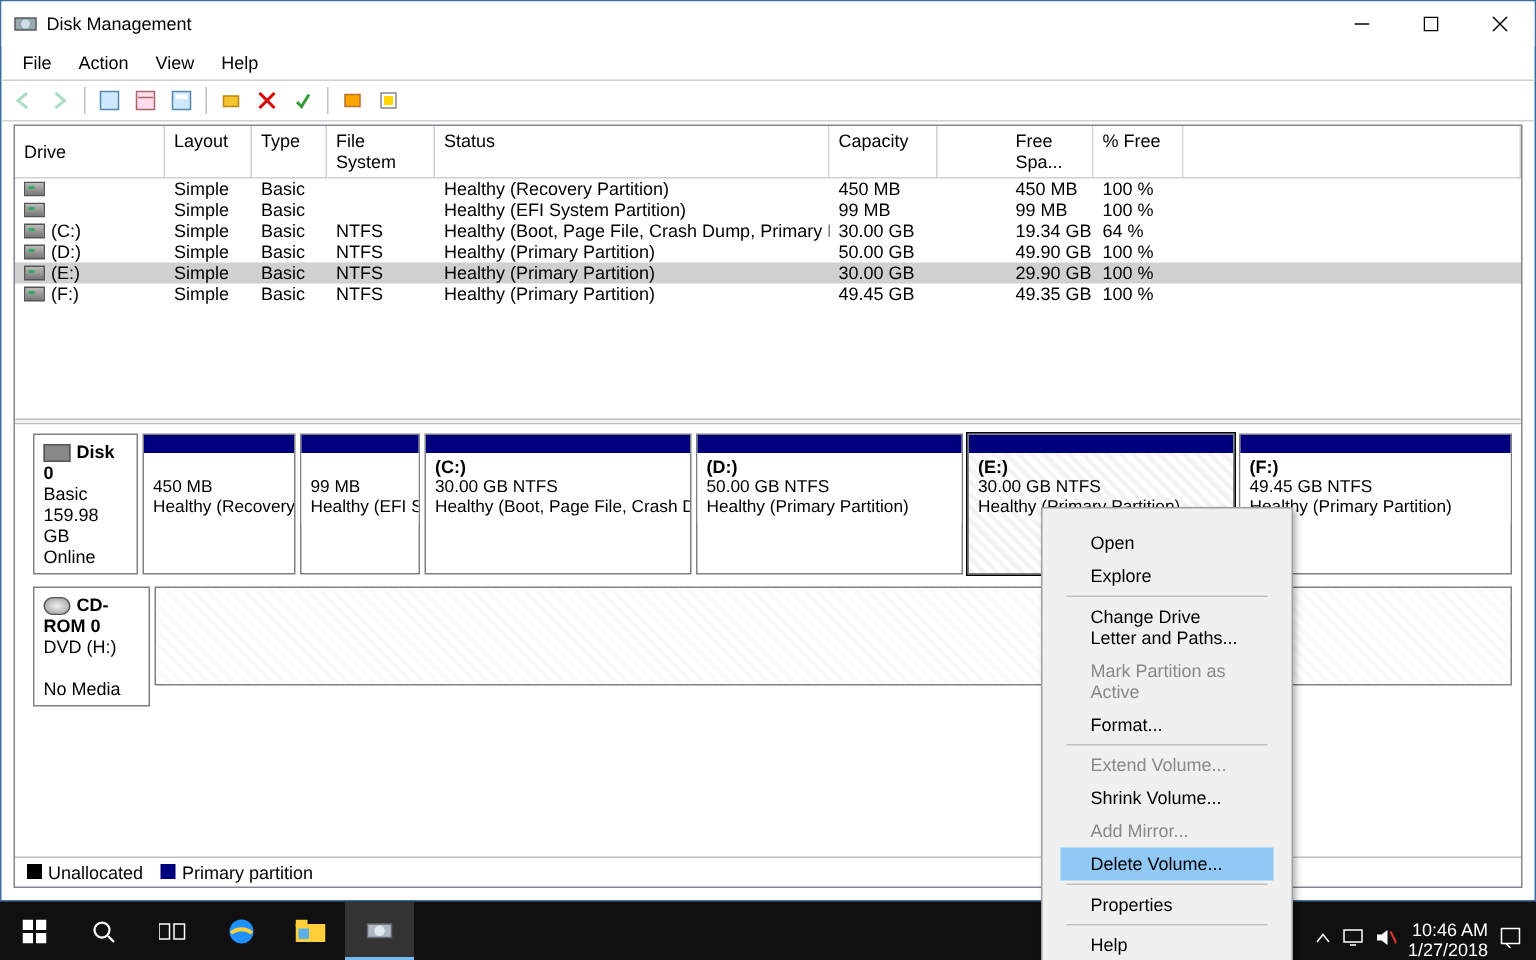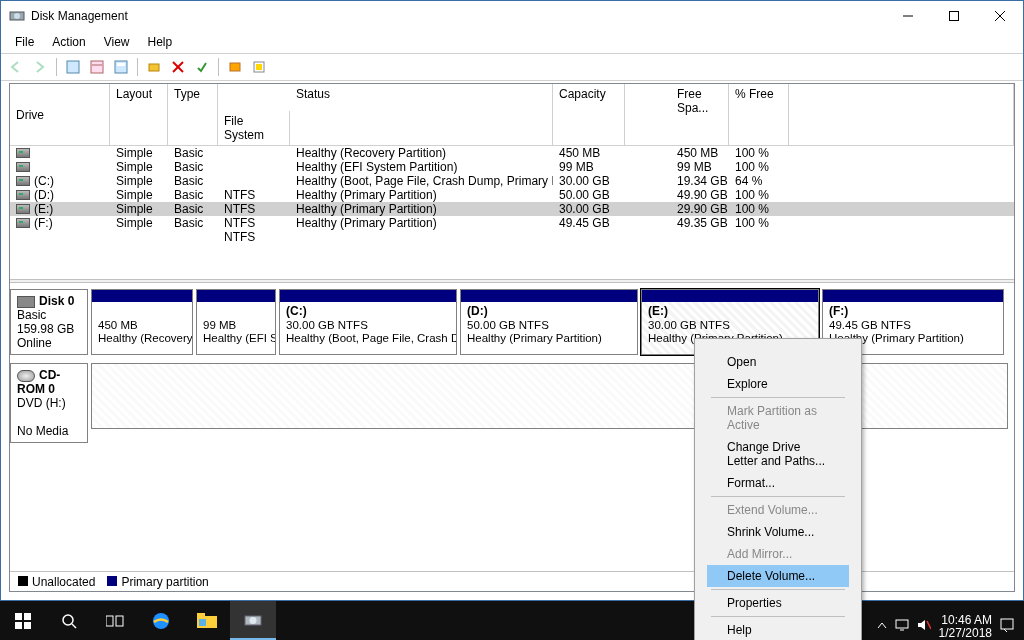--- a/index.html
+++ b/index.html
@@ -20,27 +20,27 @@
 .toolbar .sep { width: 1px; height: 18px; background: #c0c0c0; margin: 0 3px; }
 
 .content { position: absolute; top: 82px; left: 8px; right: 8px; bottom: 8px; border: 1px solid #828790; display: flex; flex-direction: column; }
 
 .volumes { height: 195px; overflow: auto; background: #fff; }
 .vol-header { display: flex; background: #fff; border-bottom: 1px solid #d0d0d0; position: sticky; top: 0; }
 .vol-header .col { padding: 3px 6px; border-right: 1px solid #d0d0d0; background: #fff; font-weight: normal; }
 .vol-row { display: flex; height: 14px; align-items: center; }
 .vol-row .cell { padding: 0 6px; white-space: nowrap; overflow: hidden; }
 .vol-row.sel { background: #d0d0d0; }
-.c0 { width: 100px; display:flex; align-items:center; gap:4px;} .c1 { width: 58px; } .c2 { width: 50px; } .c3 { width: 72px; margin-top: 27px; } .c4 { width: 263px; } .c5 { width: 72px; } .c6 { width: 58px; margin-left: 46px; } .c7 { width: 60px; }
+.c0 { width: 100px; display:flex; align-items:center; gap:4px;} .c1 { width: 58px; } .c2 { width: 50px; } .c3 { width: 72px; } .c4 { width: 263px; } .c5 { width: 72px; } .c6 { width: 58px; margin-left: 46px; } .c7 { width: 60px; }
 .vol-header .c0{width:100px}.vol-header .c1{width:58px}.vol-header .c2{width:50px}.vol-header .c3{width:72px}.vol-header .c4{width:263px}.vol-header .c5{width:72px}.vol-header .c6{width:58px}.vol-header .c7{width:60px}.vol-header .crest{flex:1;}
 
 .splitter { height: 4px; background: #f0f0f0; border-top: 1px solid #c0c0c0; border-bottom: 1px solid #c0c0c0; }
 
 .graphical { flex: 1; background: #fff; overflow: auto; }
-.disk-row { display: flex; margin: 6px 6px 8px 0; gap: 3px;}
+.disk-row { display: flex; margin: 6px 6px 8px 12px; gap: 3px;}
 .disk-label { width: 78px; border: 1px solid #808080; padding: 4px 6px; background: #fff; }
 .disk-label .dicon { display:inline-block; width:18px; height:12px; background:#888; border:1px solid #555; margin-right:4px; vertical-align:middle;}
 .disk-label b { font-weight: bold; }
 .parts { flex: 1; display: flex; gap: 3px; }
 .part { border: 1px solid #808080; display:flex; flex-direction:column; }
 .part .bar { height: 12px; background: #00007f; }
 .part .body { padding: 3px 6px; font-size: 11.5px; line-height: 1.15; background: #fff; white-space:nowrap; overflow:hidden;}
 .part.selected { background-image: repeating-linear-gradient(45deg,#f4f4f4 0,#f4f4f4 3px,#fff 3px,#fff 6px); }
 .part.selected .body { background: transparent; }
 .part.selected { outline: 1px solid #000; }
@@ -292,22 +292,22 @@
       <span><span class="sw" style="background:#000"></span><span>Unallocated</span></span>
       <span><span class="sw" style="background:#00007f"></span><span>Primary partition</span></span>
     </div>
   </div>
 </div>
 
 <div class="context" id="ctx">
     <div class="mi">Open</div>
     <div class="mi">Explore</div>
     <hr>
+    <div class="mi">Change Drive Letter and Paths...</div>
     <div class="mi disabled">Mark Partition as Active</div>
-    <div class="mi">Change Drive Letter and Paths...</div>
     <div class="mi">Format...</div>
     <hr>
     <div class="mi disabled">Extend Volume...</div>
     <div class="mi">Shrink Volume...</div>
     <div class="mi disabled">Add Mirror...</div>
     <div class="mi hl">Delete Volume...</div>
     <hr>
     <div class="mi">Properties</div>
     <hr>
     <div class="mi">Help</div>

